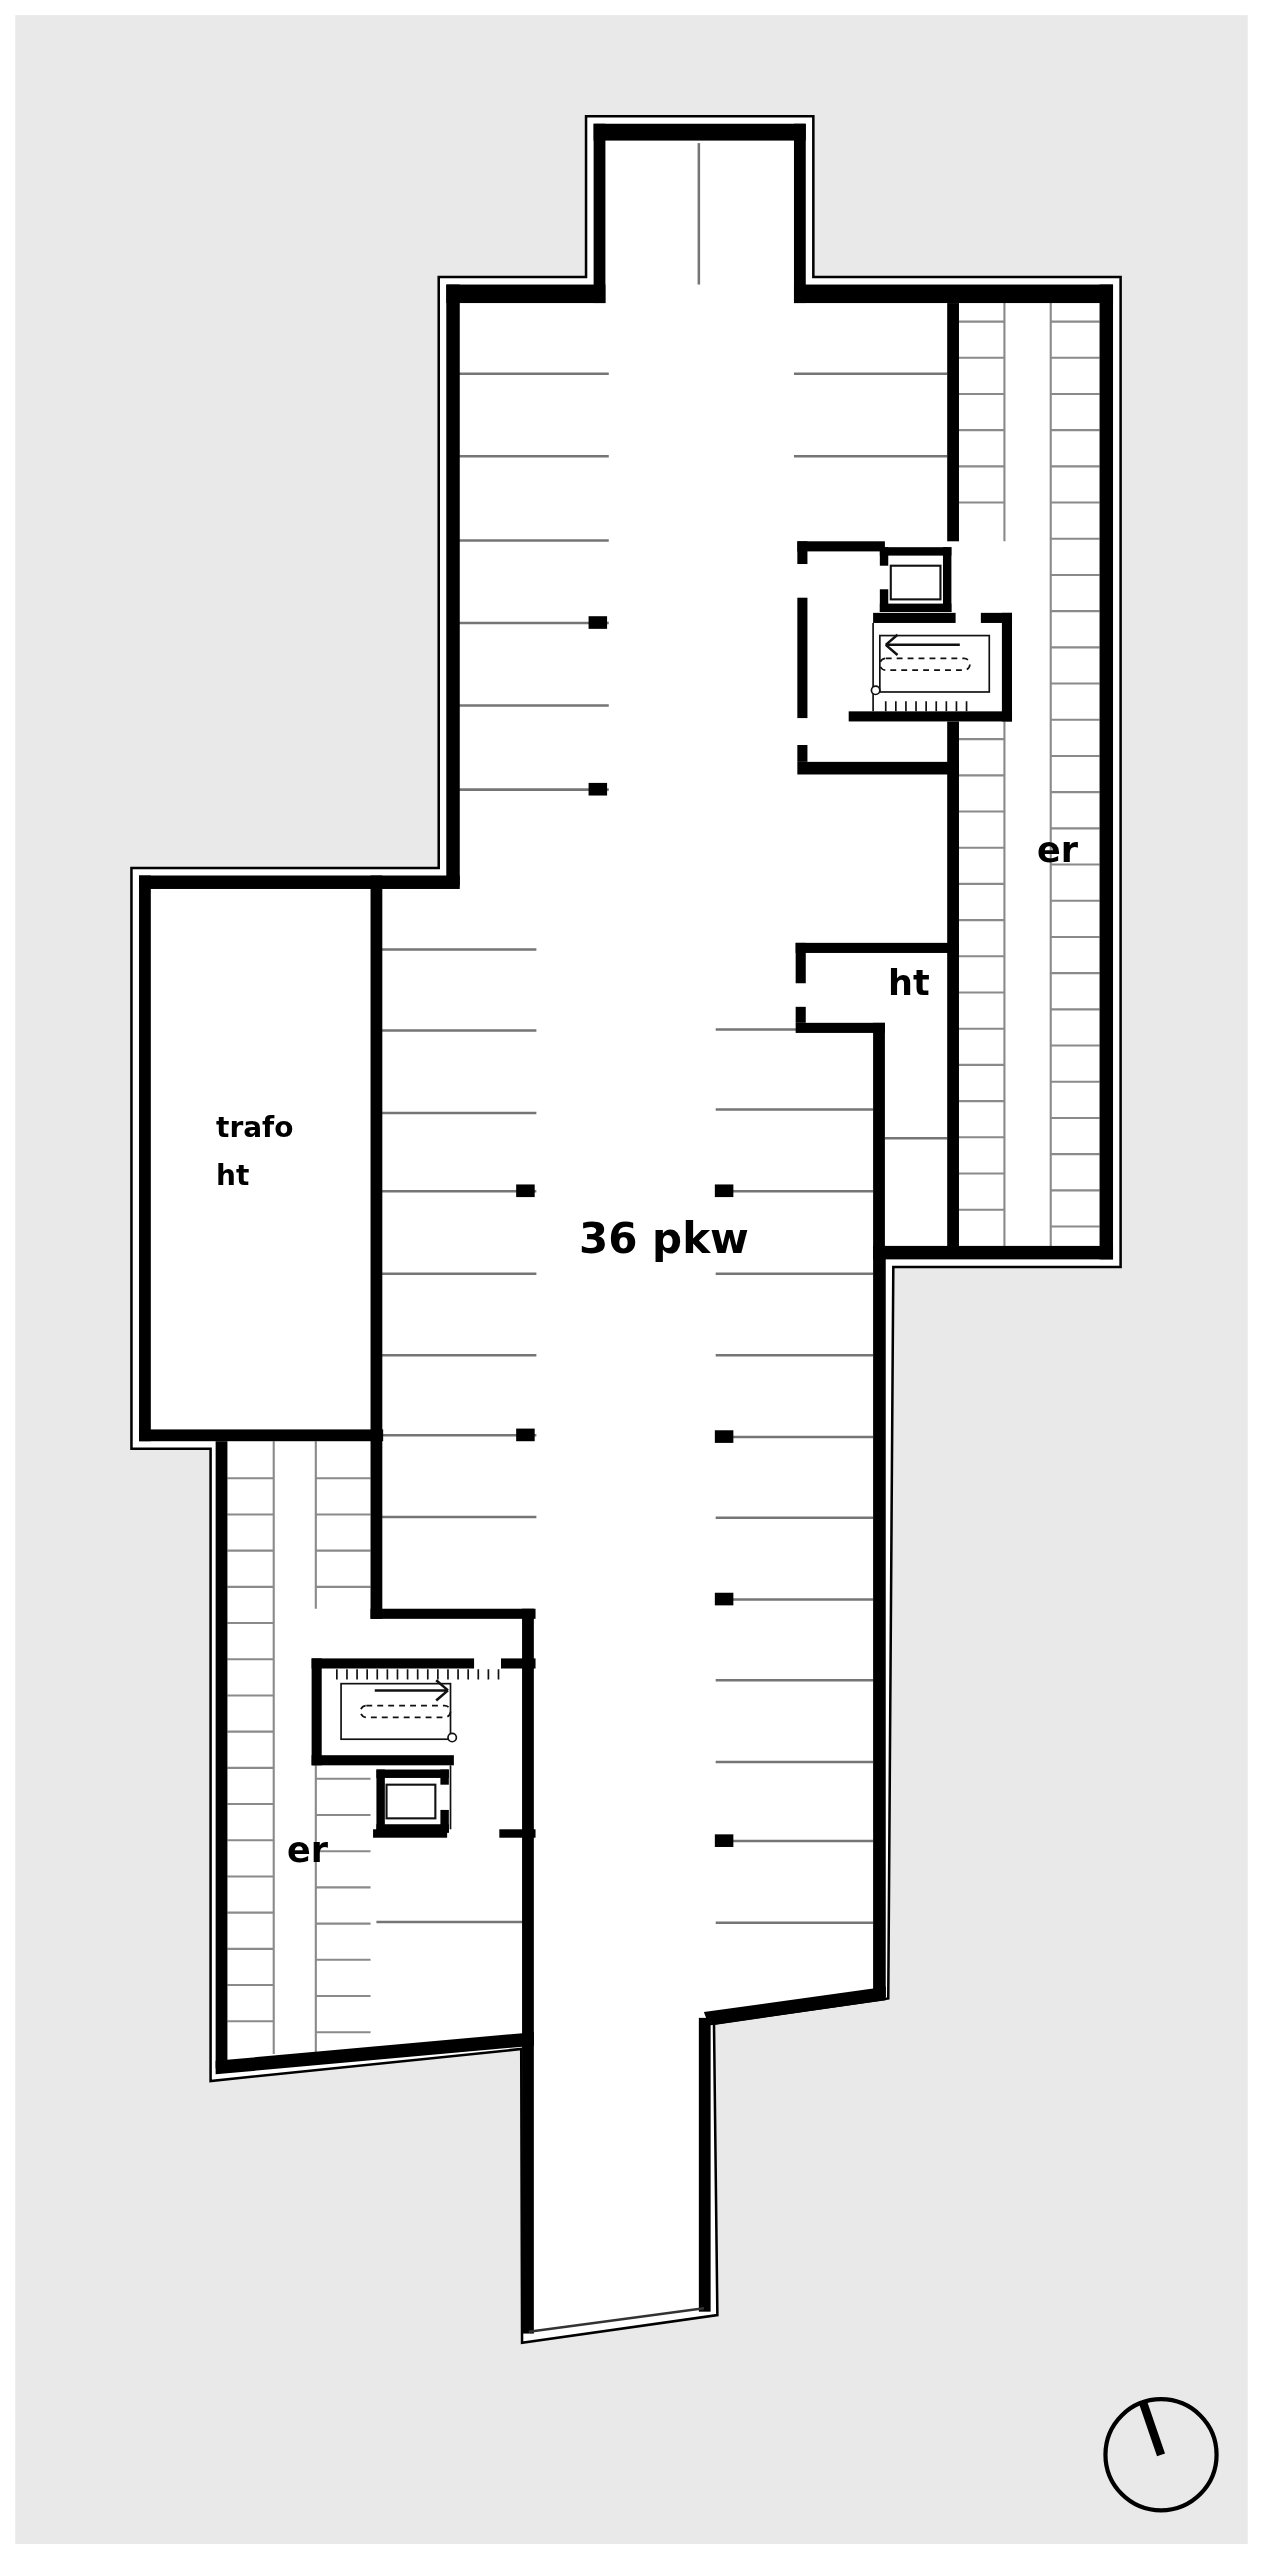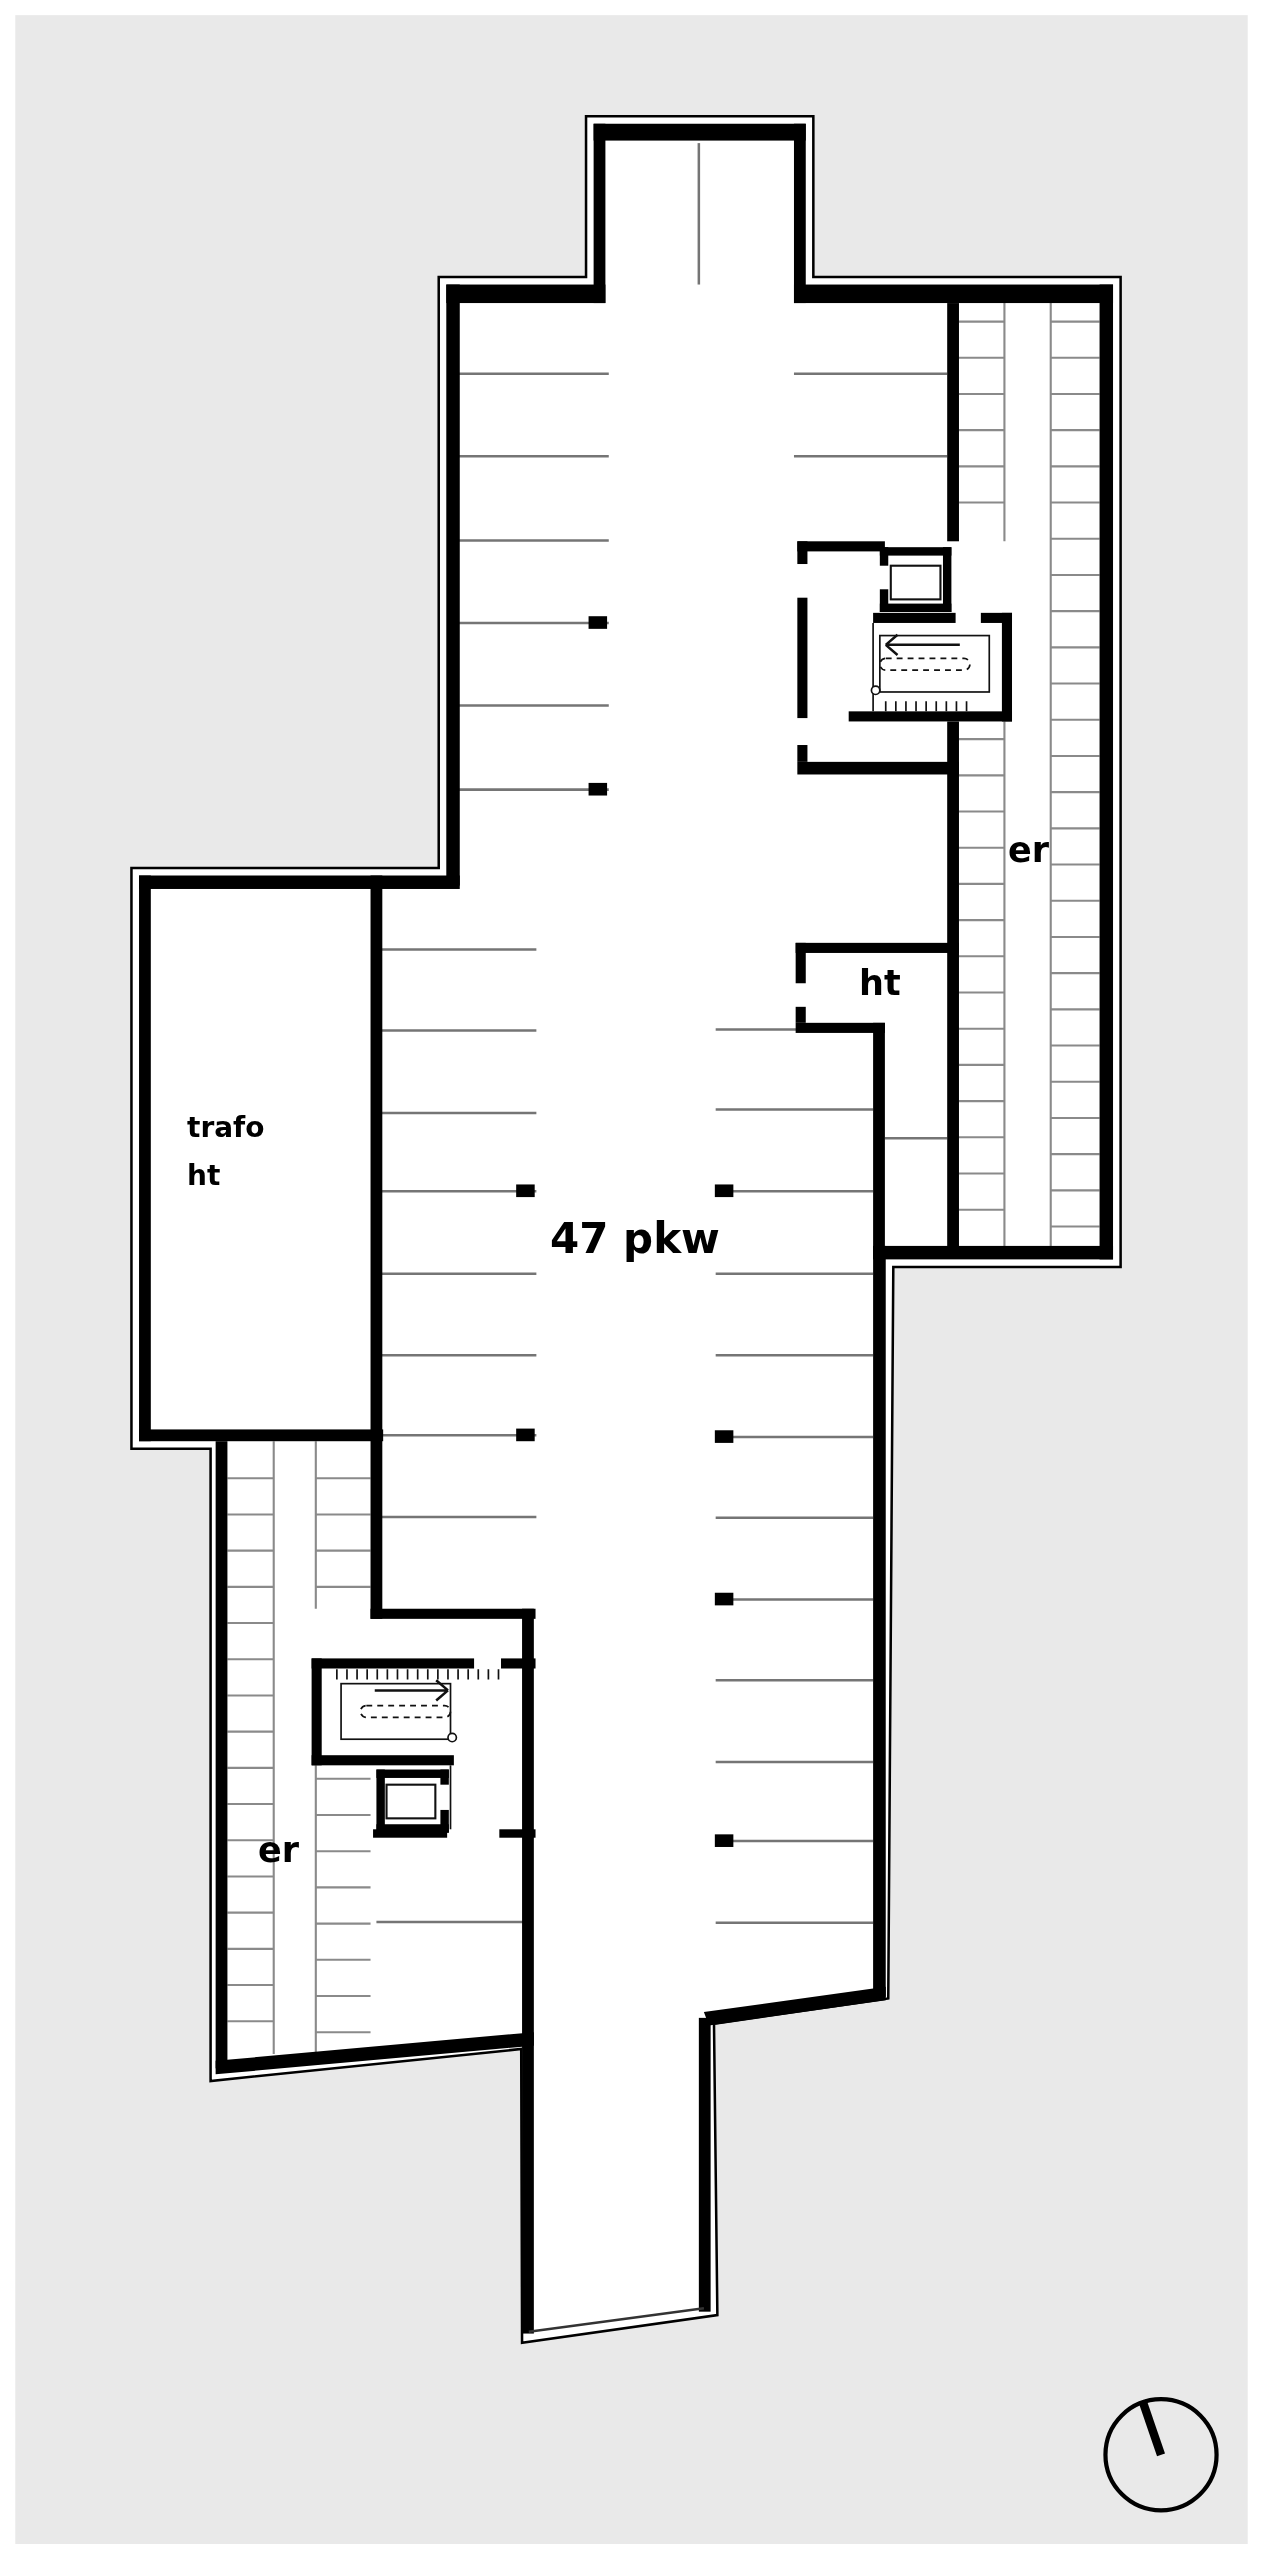--- a/index.html
+++ b/index.html
@@ -1,19 +1,19 @@
 <!DOCTYPE html>
 <html style="font-size:13.5px"><head>
 <meta charset="utf-8">
 <style>
   html,body{margin:0;padding:0;background:#ffffff;}
   .stage{position:relative;width:1263px;height:2576px;background:#ffffff;overflow:hidden;
          font-family:"DejaVu Sans", sans-serif;}
   .plan-svg{position:absolute;left:0;top:0;}
-  .lbl{position:absolute;font-weight:700;color:#000;white-space:nowrap;}
+  .lbl{position:absolute;font-weight:700;color:#000;white-space:nowrap;margin-left:29px;}
   .lbl-trafo{left:187px;top:1104px;font-size:28px;line-height:48px;}
   .lbl-ht{left:859px;top:963px;font-size:35px;}
   .lbl-er-right{left:1005px;top:830px;width:47px;text-align:center;font-size:35px;}
   .lbl-er-left{left:255px;top:1830px;width:47px;text-align:center;font-size:35px;}
   .lbl-pkw{left:550px;top:1214px;font-size:42px;}
   .title{position:absolute;left:71px;top:2416px;font-size:106px;font-weight:700;
          letter-spacing:-3.4px;color:#000;}
 </style>
 </head>
 <body>
@@ -163,16 +163,16 @@
     <div>trafo</div>
     <div>ht</div>
   </div>
 
   <div class="lbl lbl-ht">ht</div>
 
   <div class="lbl lbl-er-right">er</div>
 
   <div class="lbl lbl-er-left">er</div>
 
-  <div class="lbl lbl-pkw">47 pkw</div>
+  <div class="lbl lbl-pkw">36 pkw</div>
 
 </div>
 
 
 </body></html>

